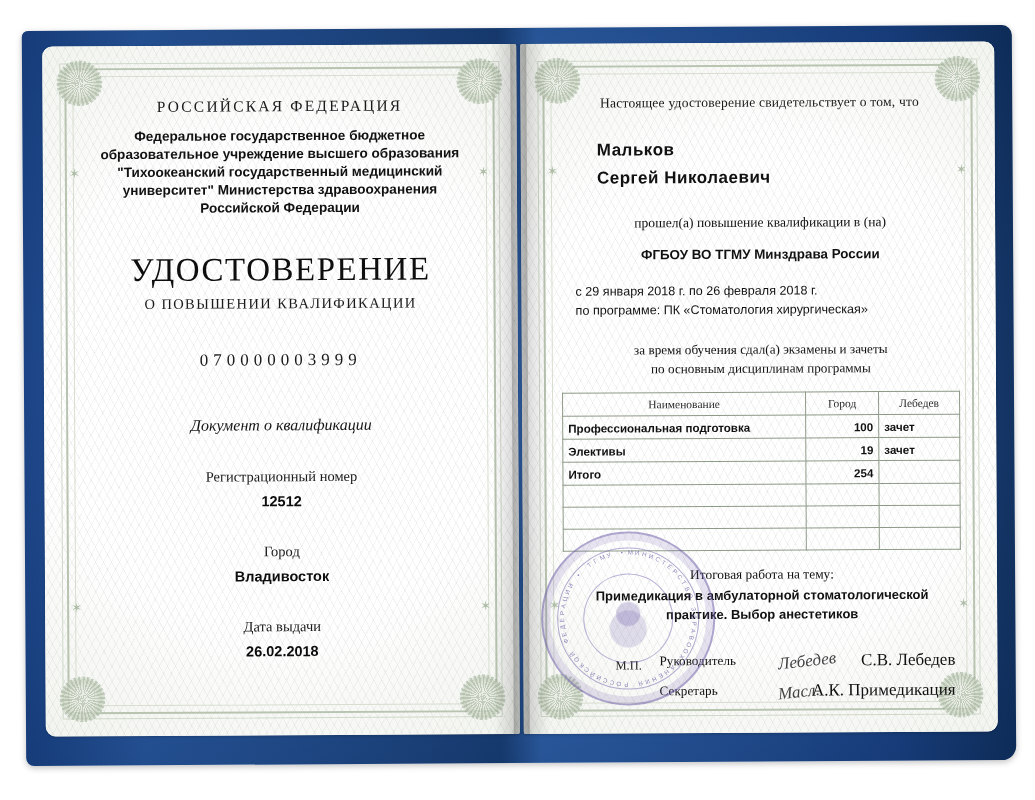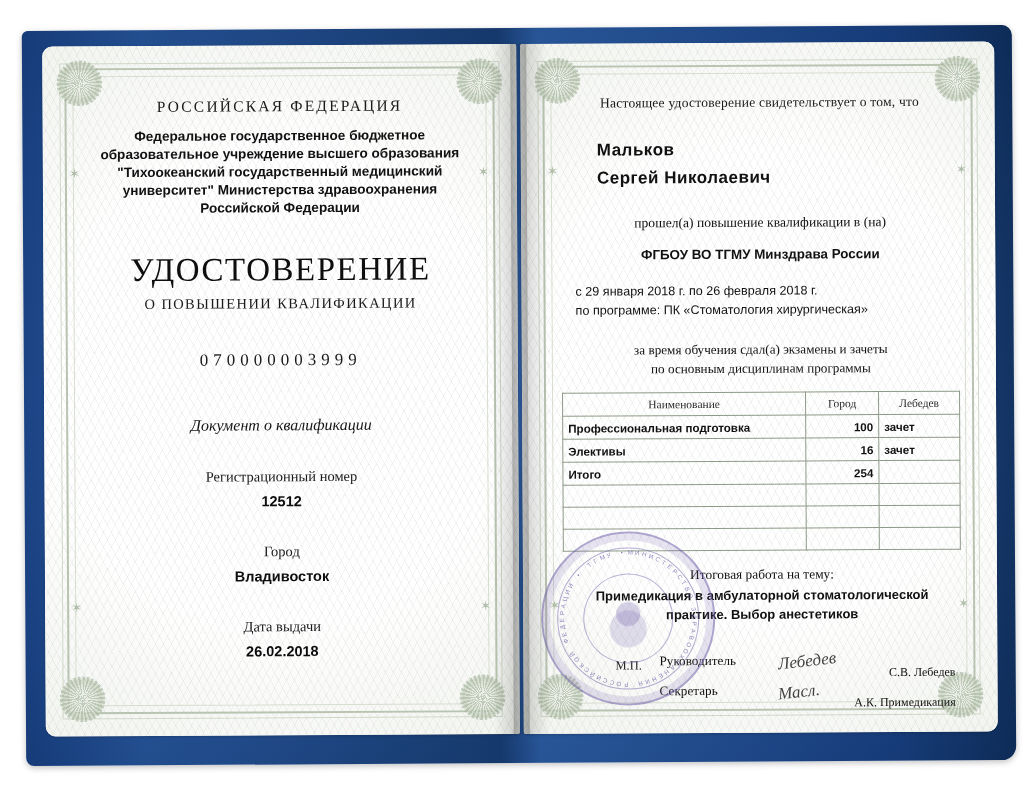--- a/index.html
+++ b/index.html
@@ -261,22 +261,22 @@
     text-align:left;
     padding-left:96px;
     font-size:13.2px;
     line-height:30px;
   }
   .sig-row{ position:relative; height:30px; }
   .sig-role{ display:inline-block; width:110px; }
   .sig-name{
     position:absolute;
     right:6px;
-    top:12px;
-    font-size:12px;
+    top:0;
+    font-size:17px;
   }
   .sig-scribble{
     position:absolute;
     left:118px;
     top:-4px;
     width:150px;
     height:26px;
     color:#222;
     font-family:"Liberation Serif", serif;
     font-style:italic;
@@ -447,21 +447,21 @@
             </tr>
           </thead>
           <tbody>
             <tr>
               <td class="name">Профессиональная подготовка</td>
               <td class="vol">100</td>
               <td class="mark">зачет</td>
             </tr>
             <tr>
               <td class="name">Элективы</td>
-              <td class="vol">16</td>
+              <td class="vol">19</td>
               <td class="mark">зачет</td>
             </tr>
             <tr>
               <td class="name">Итого</td>
               <td class="vol">254</td>
               <td class="mark"></td>
             </tr>
             <tr class="empty">
                 <td></td>
                 <td></td>

